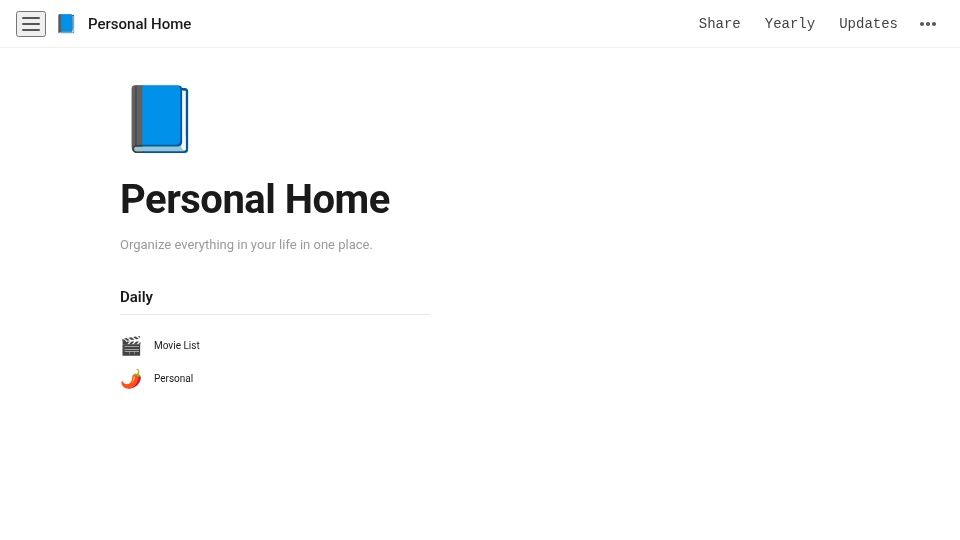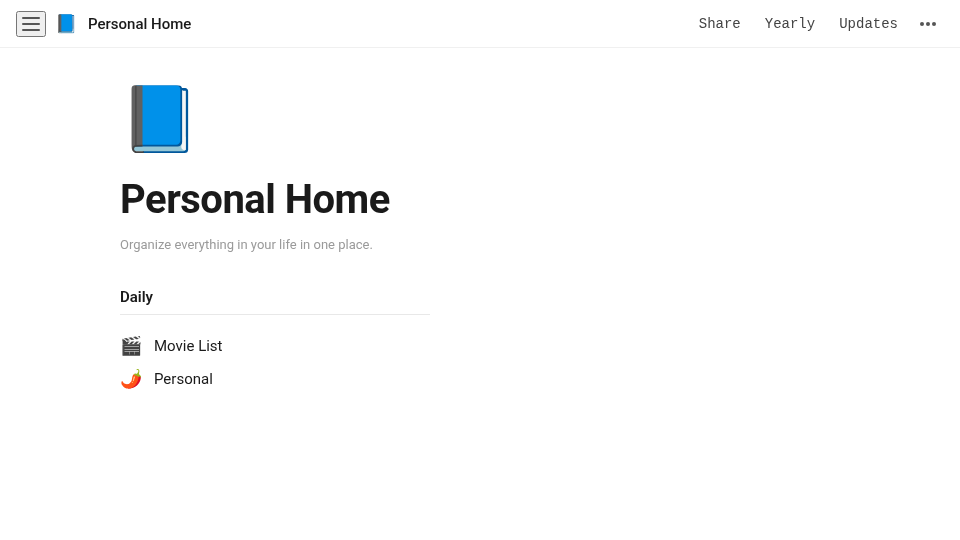--- a/index.html
+++ b/index.html
@@ -154,21 +154,21 @@
       border-radius: 4px;
     }
 
     .item-emoji {
       font-size: 18px;
       width: 24px;
       text-align: center;
     }
 
     .item-label {
-      font-size: 15px;
+      font-size: 10px;
       color: #1a1a1a;
     }
   </style>
 </head>
 <body>
 
 <div class="header">
   <div class="header-left">
     <button class="hamburger-icon">
       <span></span>

